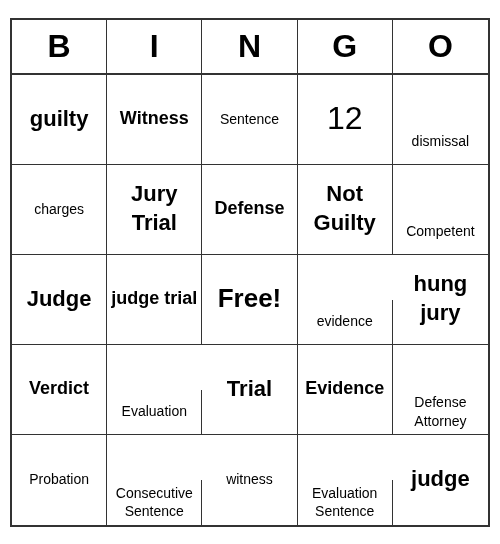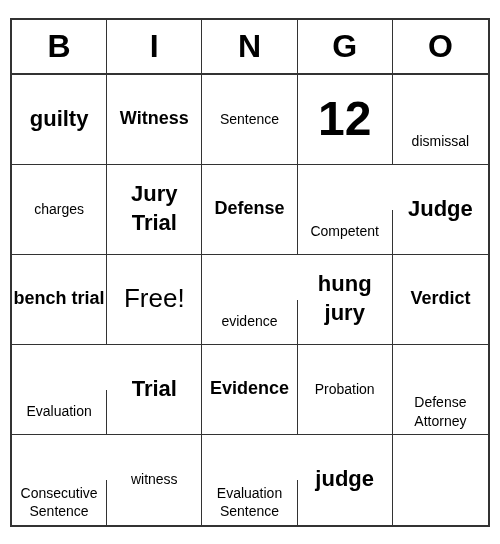--- a/index.html
+++ b/index.html
@@ -79,26 +79,26 @@
       font-weight: bold;
     }
 
     .bingo-cell.small-text {
       font-size: 14px;
       margin-top: 45px;
     }
 
     .bingo-cell.free-cell {
       font-size: 26px;
-      font-weight: normal;
+      font-weight: bold;
     }
 
     .bingo-cell.number-cell {
-      font-size: 48px;
-      font-weight: bold;
+      font-size: 32px;
+      font-weight: normal;
     }
   </style>
 </head>
 <body>
 
 <div class="bingo-card">
   <div class="bingo-header">
   <div class="header-cell">B</div>
       <div class="header-cell">I</div>
       <div class="header-cell">N</div>
@@ -107,30 +107,31 @@
     </div>
   <div class="bingo-grid">
   <div class="bingo-cell large-text">guilty</div>
       <div class="bingo-cell medium-text">Witness</div>
       <div class="bingo-cell">Sentence</div>
       <div class="bingo-cell number-cell">12</div>
       <div class="bingo-cell small-text">dismissal</div>
       <div class="bingo-cell">charges</div>
       <div class="bingo-cell large-text">Jury Trial</div>
       <div class="bingo-cell medium-text">Defense</div>
+      <div class="bingo-cell large-text">Not Guilty</div>
       <div class="bingo-cell small-text">Competent</div>
       <div class="bingo-cell large-text">Judge</div>
-      <div class="bingo-cell medium-text">bench trial</div>
+      <div class="bingo-cell medium-text">judge trial</div>
       <div class="bingo-cell free-cell">Free!</div>
       <div class="bingo-cell small-text">evidence</div>
       <div class="bingo-cell large-text">hung jury</div>
       <div class="bingo-cell medium-text">Verdict</div>
       <div class="bingo-cell small-text">Evaluation</div>
       <div class="bingo-cell large-text">Trial</div>
       <div class="bingo-cell medium-text">Evidence</div>
+      <div class="bingo-cell small-text">Defense Attorney</div>
       <div class="bingo-cell">Probation</div>
-      <div class="bingo-cell small-text">Defense Attorney</div>
       <div class="bingo-cell small-text">Consecutive Sentence</div>
       <div class="bingo-cell">witness</div>
       <div class="bingo-cell small-text">Evaluation Sentence</div>
       <div class="bingo-cell large-text">judge</div>
     </div>
 </div>
 
 </body></html>

